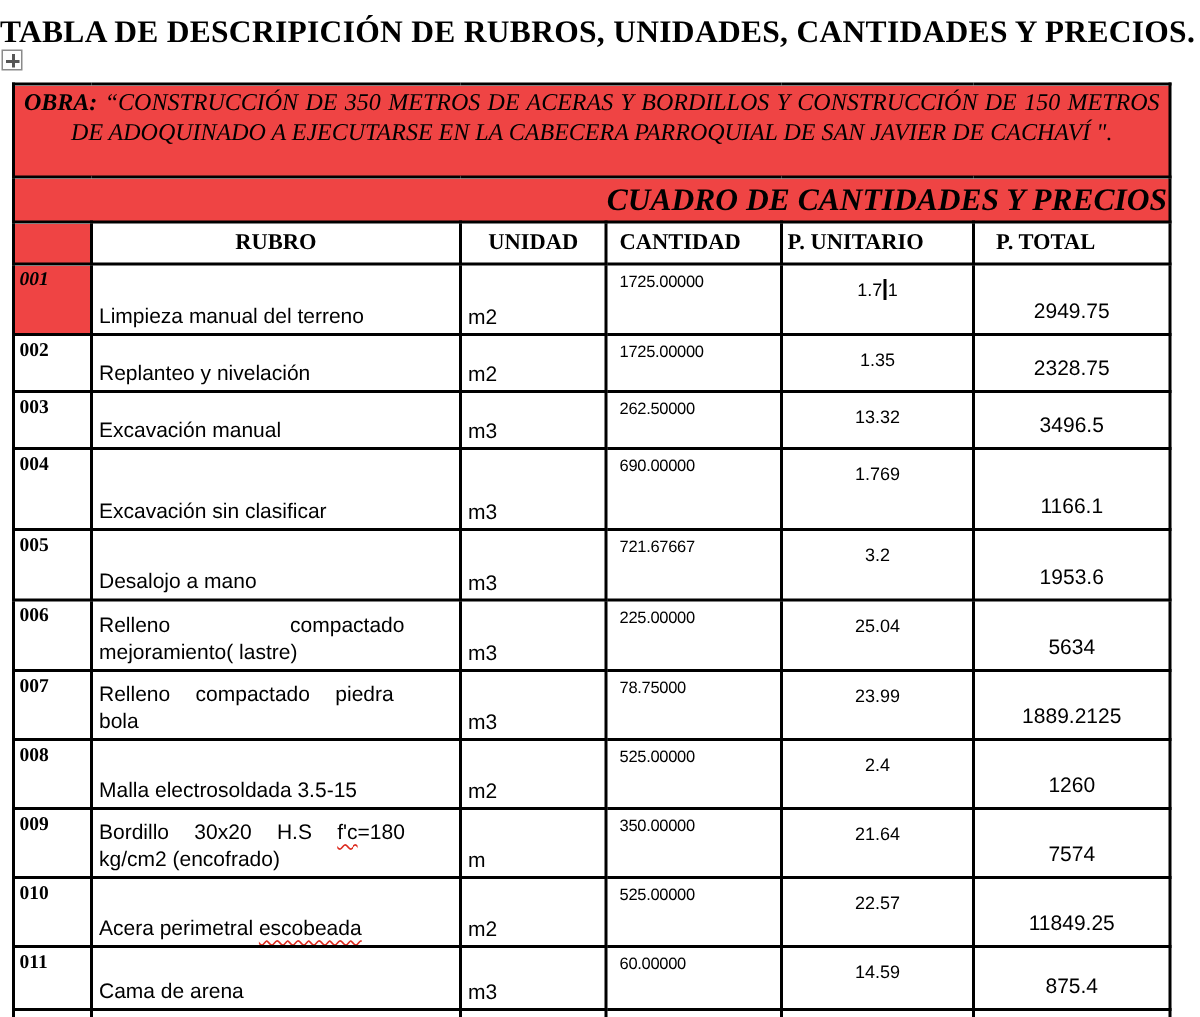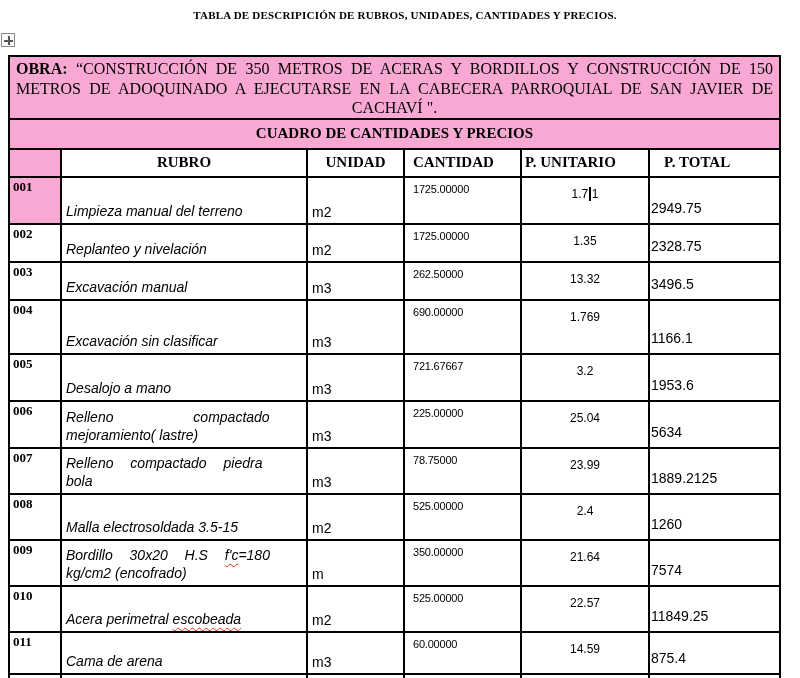--- a/index.html
+++ b/index.html
@@ -1,66 +1,65 @@
 <!DOCTYPE html>
 <html><head>
 <meta charset="utf-8">
 <style>
   html, body { margin:0; padding:0; background:#ffffff; }
   .page {
     position:relative; width:800px; height:678px; overflow:hidden; background:#fff;
     font-family:"Liberation Serif","DejaVu Serif",serif; color:#000;
   }
   .doc-title {
-    padding-top:9px; text-align:center; font-weight:bold; font-size:11px;
+    padding-top:9px; text-align:left; font-weight:bold; font-size:21px;
     letter-spacing:.2px;
-    margin-left:10px;
   }
   
   .move-handle {
     position:absolute; left:1px; top:33px; width:12px; height:12px;
     border:1px solid #8a8a8a; background:#fdfdfd; box-sizing:content-box;
   }
   .mh-v { position:absolute; left:6px; top:2px; width:2px; height:9px; background:#555; }
   .mh-h { position:absolute; top:6px; left:2px; width:9px; height:2px; background:#555; }
 
   table.main {
     position:absolute; left:8px; top:55px; width:771px;
     border-collapse:collapse; table-layout:fixed;
   }
   col.c0{width:52px} col.c1{width:246px} col.c2{width:97px}
   col.c3{width:117px} col.c4{width:128px} col.c5{width:131px}
   td { border:2px solid #000; overflow:hidden; }
-  .green { background:#f9a8d4; }
+  .green { background:#ef4444;font-style:italic; }
 
   tr.r-obra { height:62px; }
   td.obra-cell {
     vertical-align:top; padding:2px 6px 0 6px; font-size:16px; line-height:19.5px;
     text-align:justify; text-align-last:center;
   }
   tr.r-cuadro { height:30px; }
-  td.cuadro-cell { text-align:center; vertical-align:middle; font-weight:bold; font-size:15px; }
+  td.cuadro-cell { text-align:right; vertical-align:middle; font-weight:bold; font-size:21px; }
   tr.r-head { height:28px; }
   td.hd { font-weight:bold; font-size:15px; vertical-align:middle; white-space:nowrap; }
   td.hd-rubro, td.hd-unidad { text-align:center; }
   td.hd-cant { padding-left:8px;margin-left:20px; }
   td.hd-pu   { padding-left:3px; }
   td.hd-pt   { padding-left:14px; }
   td.code  { font-weight:bold; font-size:13px; vertical-align:top; padding:1px 0 0 3px; }
   td.desc  { font-family:"Liberation Sans","DejaVu Sans",sans-serif; font-size:14px;
-             line-height:18px; vertical-align:bottom; padding:0 6px 3px 4px;font-style:italic; }
+             line-height:18px; vertical-align:bottom; padding:0 6px 3px 4px; }
   td.desc.top { vertical-align:top; padding-top:2px; }
   td.unit  { font-family:"Liberation Sans","DejaVu Sans",sans-serif; font-size:14px;
              vertical-align:bottom; padding:0 0 3px 4px; }
   td.qty   { font-family:"Liberation Sans","DejaVu Sans",sans-serif; font-size:11px;
              vertical-align:top; padding:5px 0 0 8px; letter-spacing:-.2px; }
   td.uprice{ font-family:"Liberation Sans","DejaVu Sans",sans-serif; font-size:12px;
              vertical-align:top; padding-top:9px; text-align:center; }
   td.total { font-family:"Liberation Sans","DejaVu Sans",sans-serif; font-size:14px;
-             vertical-align:bottom; padding-bottom:7px; text-align:left; }
+             vertical-align:bottom; padding-bottom:7px; text-align:center; }
 
   .ws-wide { word-spacing:76px; }
   .ws-med  { word-spacing:13px; }
   .squiggle {
     text-decoration-line:underline; text-decoration-style:wavy;
     text-decoration-color:#dd2a1e; text-decoration-thickness:1px;
     text-underline-offset:3px;
   }
   .caret { display:inline-block; width:1.5px; height:14px; background:#000;
            vertical-align:-3px; margin:0 1px; }

